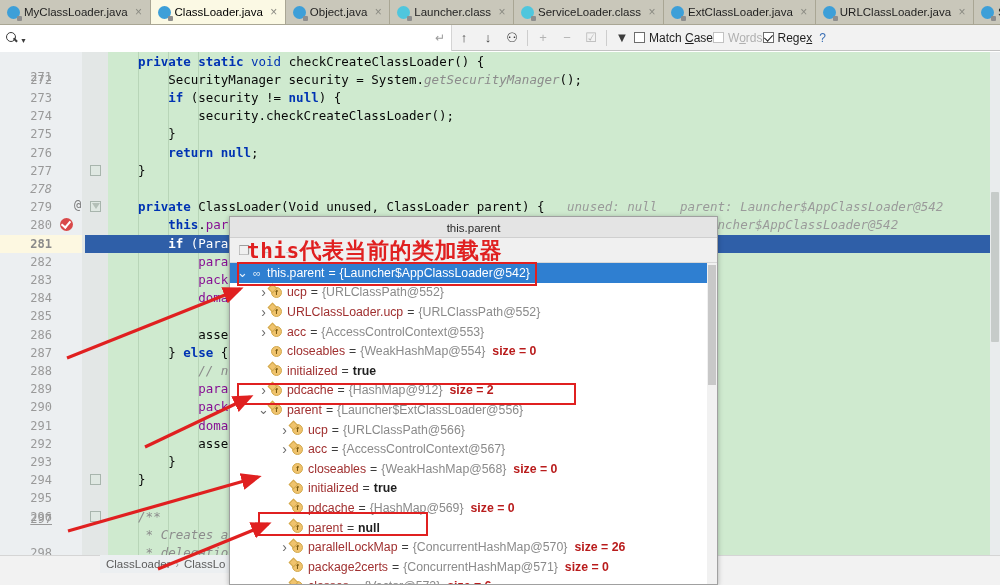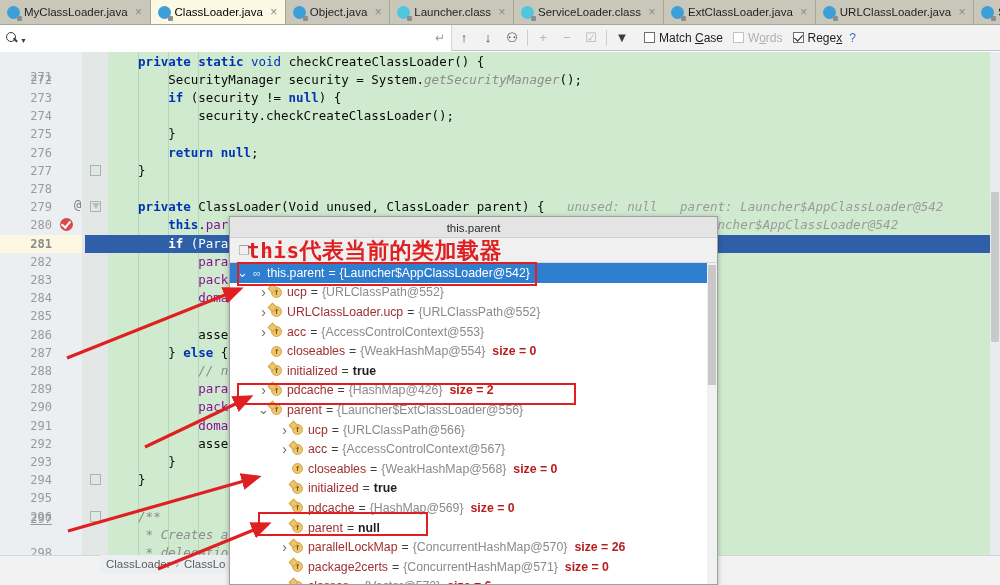--- a/index.html
+++ b/index.html
@@ -86,21 +86,21 @@
     color:#9a9a9a;font-size:12px;margin-right:6px;
   }
   .tbtn{
     width:24px;height:26px;display:flex;align-items:center;justify-content:center;
     color:#3c3c3c;font-size:13px;
   }
   .tbtn.dim{ color:#b4b4b4; }
   .tsep{ width:1px;height:16px;background:#cdcdcd;margin:0 3px; }
   .chk{
     display:flex;align-items:center;gap:4px;font-size:12px;color:#1f1f1f;
-    margin-left:10px;
+    margin-left:0;
   }
   .chk.dis{ color:#b0b0b0; }
   .box{
     width:11px;height:11px;border:1px solid #6d6d6d;background:#fff;
     display:inline-block;position:relative;box-sizing:border-box;
   }
   .chk.dis .box{ border-color:#c2c2c2; }
   .box.on::after{
     content:"";position:absolute;left:2px;top:0px;width:4px;height:7px;
     border:solid #1f1f1f;border-width:0 1.6px 1.6px 0;transform:rotate(42deg);
@@ -374,21 +374,21 @@
 
 <div id="editor">
   <div id="gutter">
       <div class="lnrow" style="top: 16px;">271</div>
       <div class="lnrow" style="top: 18.7px;">272</div>
       <div class="lnrow" style="top: 36.9px;">273</div>
       <div class="lnrow" style="top: 55.1px;">274</div>
       <div class="lnrow" style="top: 73.3px;">275</div>
       <div class="lnrow" style="top: 91.5px;">276</div>
       <div class="lnrow" style="top: 109.7px;">277</div>
-      <div class="lnrow" style="top: 127.9px;">278</div>
+      <div class="lnrow" style="top: 127.9px; font-style: italic;">278</div>
       <div class="lnrow" style="top: 146.1px;">279</div>
       <div class="lnrow" style="top: 164.3px;">280</div>
       <div class="lnrow cur" style="top: 182.5px; font-weight: bold;">281</div>
       <div class="lnrow" style="top: 200.7px;">282</div>
       <div class="lnrow" style="top: 219px;">283</div>
       <div class="lnrow" style="top: 237.1px;">284</div>
       <div class="lnrow" style="top: 255.3px;">285</div>
       <div class="lnrow" style="top: 273.5px;">286</div>
       <div class="lnrow" style="top: 291.7px;">287</div>
       <div class="lnrow" style="top: 309.9px;">288</div>
@@ -492,21 +492,21 @@
         <span class="vval bold">true</span>
       </div>
       <div class="trow" style="padding-left: 27px;">
         <span class="tarrow" style="font-size: 14px;">›</span>
         <span class="ficon fin">
           <span class="dot">f</span>
           <span class="pin"></span>
         </span>
         <span class="vname">pdcache</span>
         <span class="veq">=</span>
-        <span class="vval">{HashMap@426}</span>
+        <span class="vval">{HashMap@912}</span>
         <span class="vsz">size = 2</span>
       </div>
       <div class="trow" style="padding-left: 27px;">
         <span class="tarrow" style="font-size: 13px; line-height: 7px;">⌄</span>
         <span class="ficon fin">
           <span class="dot">f</span>
           <span class="pin"></span>
         </span>
         <span class="vname">parent</span>
         <span class="veq">=</span>

